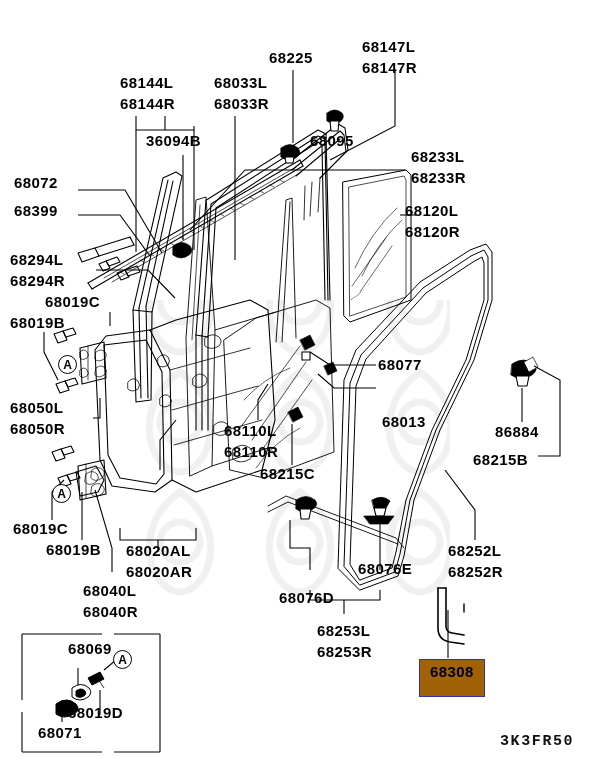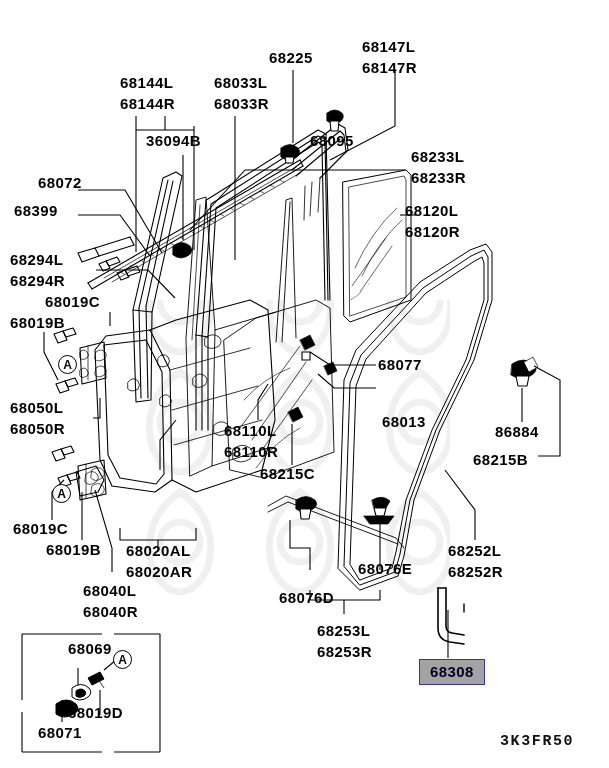--- a/index.html
+++ b/index.html
@@ -30,28 +30,28 @@
     font-weight: bold;
     color: #000000;
     letter-spacing: 0.4px;
     white-space: nowrap;
     line-height: 1.0;
   }
   .lbl.two-line { line-height: 1.42; }
   .lbl span { display: block; }
   .hl {
     position: absolute;
-    background: #a3a3a3;
+    background: #a16207;
     border: 1px solid #3333aa;
     color: #000022;
     font-family: "Liberation Sans", sans-serif;
     font-size: 15px;
     font-weight: bold;
     letter-spacing: 0.4px;
-    padding: 3px 10px 4px 10px;
+    padding: 3px 10px 16px 10px;
     box-sizing: border-box;
     white-space: nowrap;
   }
   .code {
     position: absolute;
     font-family: "Liberation Mono", monospace;
     font-size: 15px;
     font-weight: bold;
     letter-spacing: 1.6px;
     color: #111111;
@@ -426,21 +426,21 @@
   <div class="lbl two-line" style="left:411px; top:146px;">
     <span>68233L</span>
     <span>68233R</span>
   </div>
 
   <div class="lbl two-line" style="left:405px; top:200px;">
     <span>68120L</span>
     <span>68120R</span>
   </div>
 
-  <div class="lbl" style="left:14px; top:175px;margin-left:24px;">68072</div>
+  <div class="lbl" style="left:14px; top:175px;">68072</div>
   <div class="lbl" style="left:14px; top:203px;">68399</div>
 
   <div class="lbl two-line" style="left:10px; top:249px;">
     <span>68294L</span>
     <span>68294R</span>
   </div>
 
   <div class="lbl" style="left:45px; top:294px;">68019C</div>
   <div class="lbl" style="left:10px; top:315px;">68019B</div>
 

